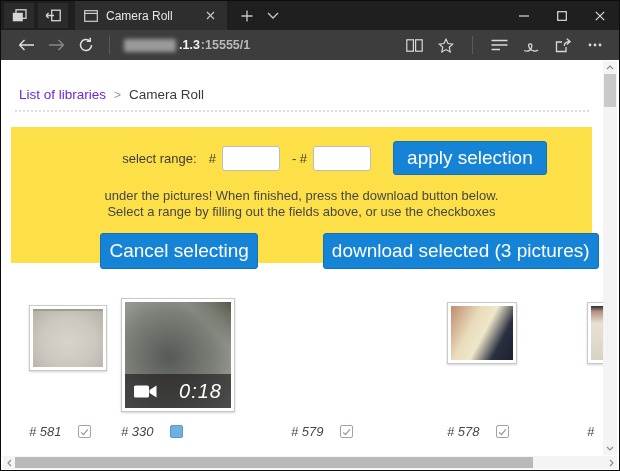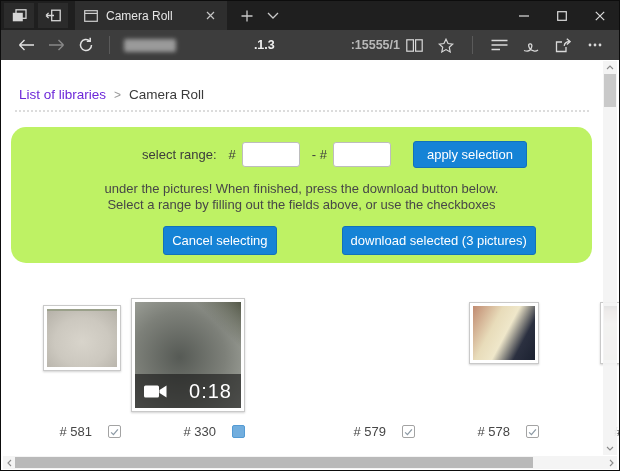--- a/index.html
+++ b/index.html
@@ -15,48 +15,48 @@
   .tb-after{display:flex;align-items:center;gap:14px;padding-left:14px;}
   .tb-spacer{flex:1;}
   .winbtn{width:38px;display:flex;align-items:center;justify-content:center;}
   svg{display:block;}
 
   
   .addressbar{height:30px;background:#3d3d3d;display:flex;align-items:center;padding:0 10px;}
   .nav-btn{width:30px;height:28px;display:flex;align-items:center;justify-content:center;}
   .nav-btn.dim{opacity:.45;}
   .ab-sep{width:1px;height:18px;background:#5a5a5a;margin:0 8px;}
-  .url-area{flex:1;display:flex;align-items:center;gap:1px;padding-left:6px;justify-content:space-between;}
+  .url-area{flex:1;display:flex;align-items:center;gap:1px;padding-left:6px;}
   .url-blur{width:52px;height:13px;background:#9a9a9a;border-radius:2px;filter:blur(2px);margin-right:2px;}
   .url-domain{font-size:12.5px;font-weight:bold;color:#f2f2f2;}
   .url-path{font-size:12.5px;color:#b9b9b9;font-weight:bold;}
   .ab-right{display:flex;align-items:center;gap:4px;}
   .ab-btn{width:28px;height:28px;display:flex;align-items:center;justify-content:center;}
 
   
   .content{position:absolute;top:59px;left:0;right:0;bottom:0;background:#fff;}
   .breadcrumb{position:absolute;top:27px;left:18px;font-size:13.5px;display:flex;align-items:center;}
   .crumb-link{color:#6d28d9;text-decoration:none;}
   .crumb-sep{color:#999;margin:0 8px;font-size:12px;}
   .crumb-cur{color:#3a3a3a;}
   .dotted-rule{position:absolute;top:50px;left:14px;right:30px;border-top:2px dotted #dcdcdc;}
 
-  .panel{position:absolute;top:67px;left:10px;right:27px;height:136px;background:#bef264;border-radius:15px;padding-top:14px;}
+  .panel{position:absolute;top:67px;left:10px;right:27px;height:136px;background:#fde047;border-radius:0;padding-top:14px;}
   .row1{display:flex;align-items:center;justify-content:center;padding-left:66px;}
   .lbl{font-size:13px;color:#3c3c3c;}
   .hash{font-size:13px;color:#3c3c3c;margin:0 6px 0 12px;}
   .rng-input{width:58px;height:25px;border:1px solid #bdbdbd;border-radius:3px;background:#fff;}
-  .btn-blue{background:#1583d6;border:1px solid #1271ba;color:#fff;font-size:13px;border-radius:3px;padding:5px 13px;white-space:nowrap;}
+  .btn-blue{background:#1583d6;border:1px solid #1271ba;color:#fff;font-size:19px;border-radius:3px;padding:5px 13px;white-space:nowrap;}
   .apply{margin-left:22px;}
   .instructions{margin-top:13px;text-align:center;font-size:13px;color:#474747;line-height:16px;}
   .row3{display:flex;align-items:center;justify-content:center;gap:17px;margin-top:13px;padding-left:48px;}
   .row3 .btn-blue{padding:6px 8px;margin-left:48px;}
 
   
-  .cell{position:absolute;top:238px;height:141px;display:flex;flex-direction:column;align-items:flex-end;}
+  .cell{position:absolute;top:238px;height:141px;display:flex;flex-direction:column;align-items:flex-start;font-style:italic;}
   .c1{left:28px;width:92px;}
   .c2{left:120px;width:124px;}
   .c3{left:290px;width:124px;}
   .c4{left:446px;width:92px;}
   .c5{left:586px;width:34px;}
   .frame{background:#fff;border:1px solid #c9c9c9;padding:3px;box-shadow:0 1px 2px rgba(0,0,0,.18);}
   .c1 .frame{margin-top:7px;}
   .c4 .frame,.c5 .frame{margin-top:4px;}
   .img{position:relative;overflow:hidden;}
   .img-581{width:70px;height:58px;background:radial-gradient(ellipse at 50% 55%,#d8d4cb 0%,#ccc8bf 55%,#b5b1a8 100%);border-top:2px solid #9aa08a;}

